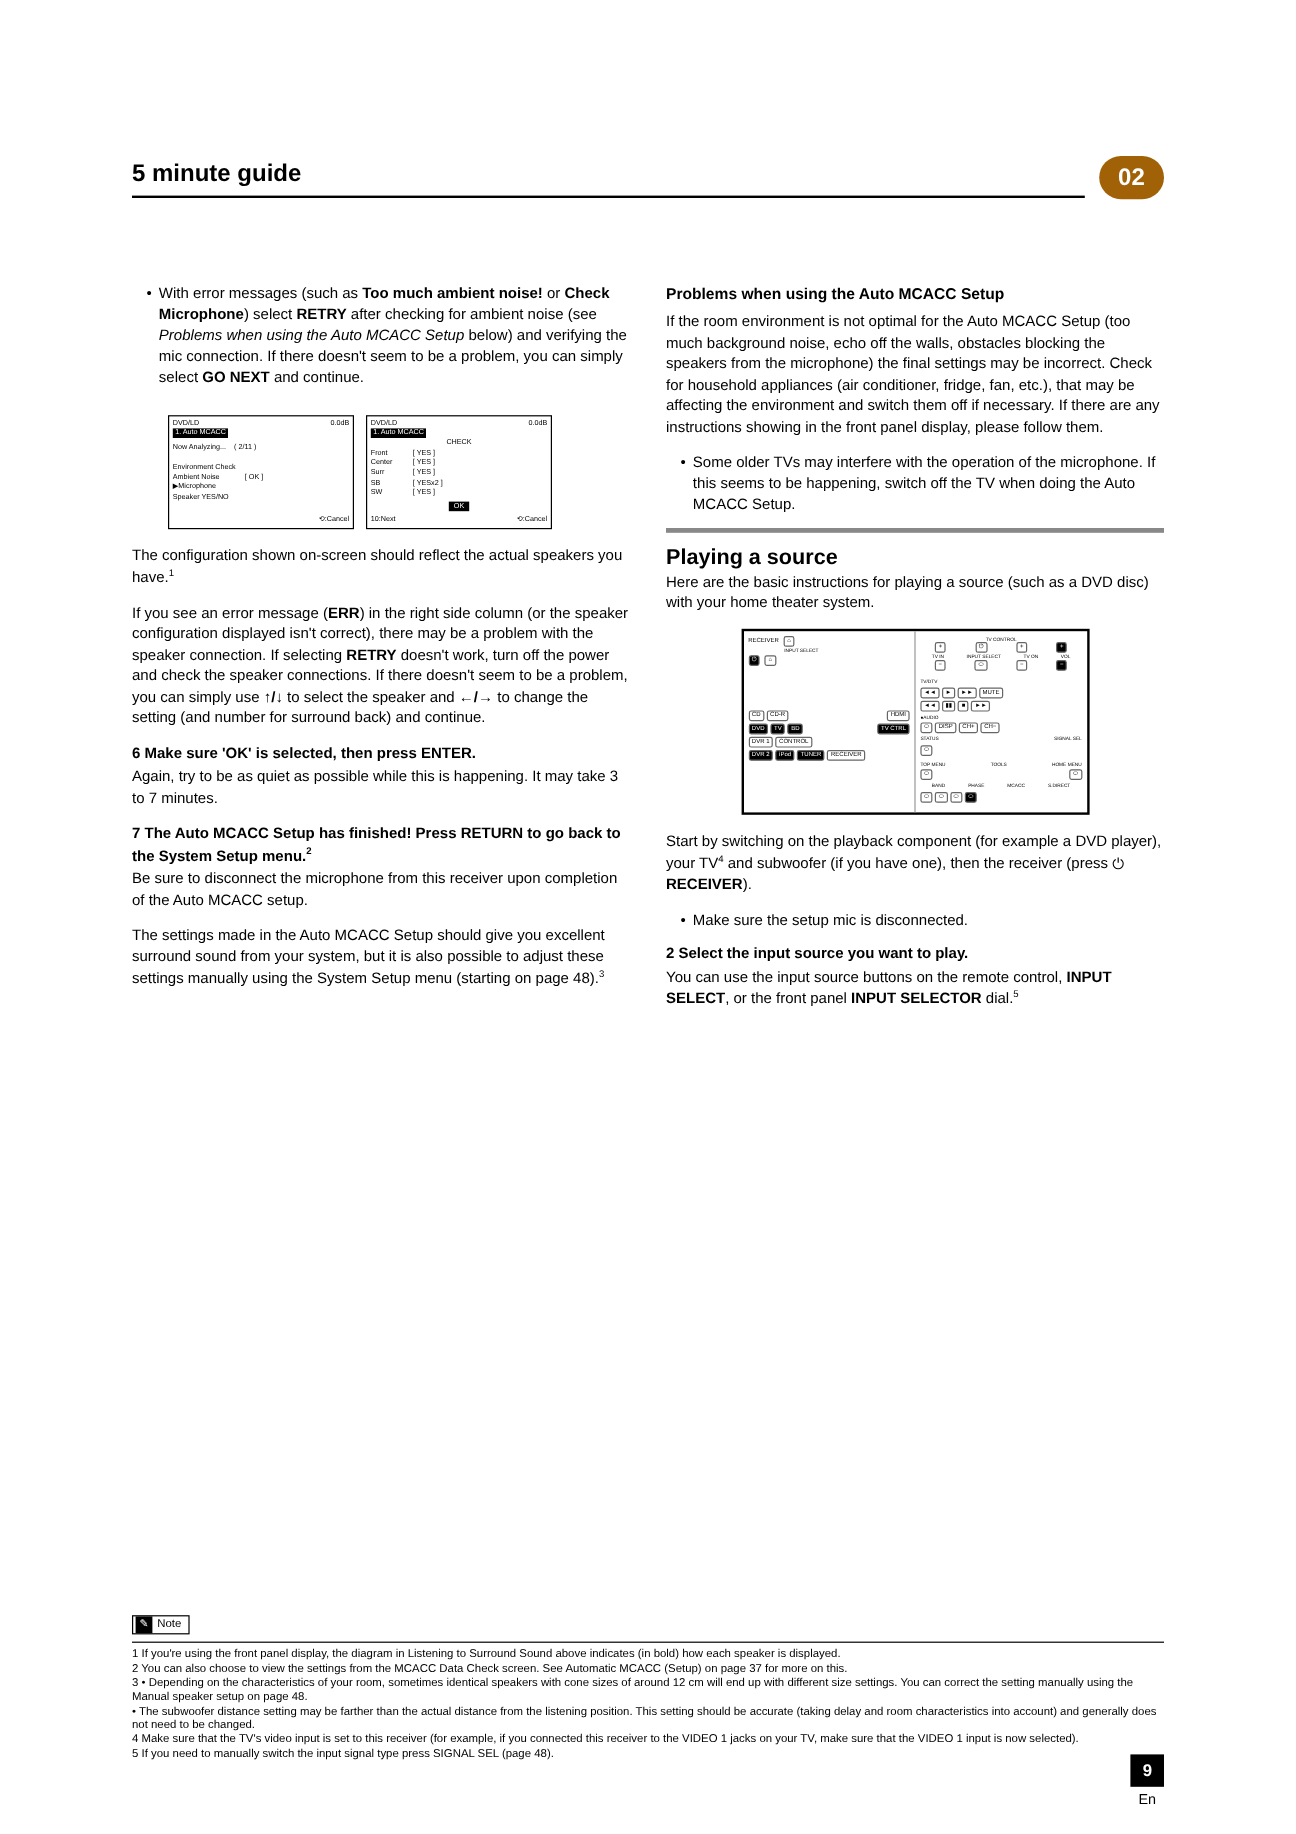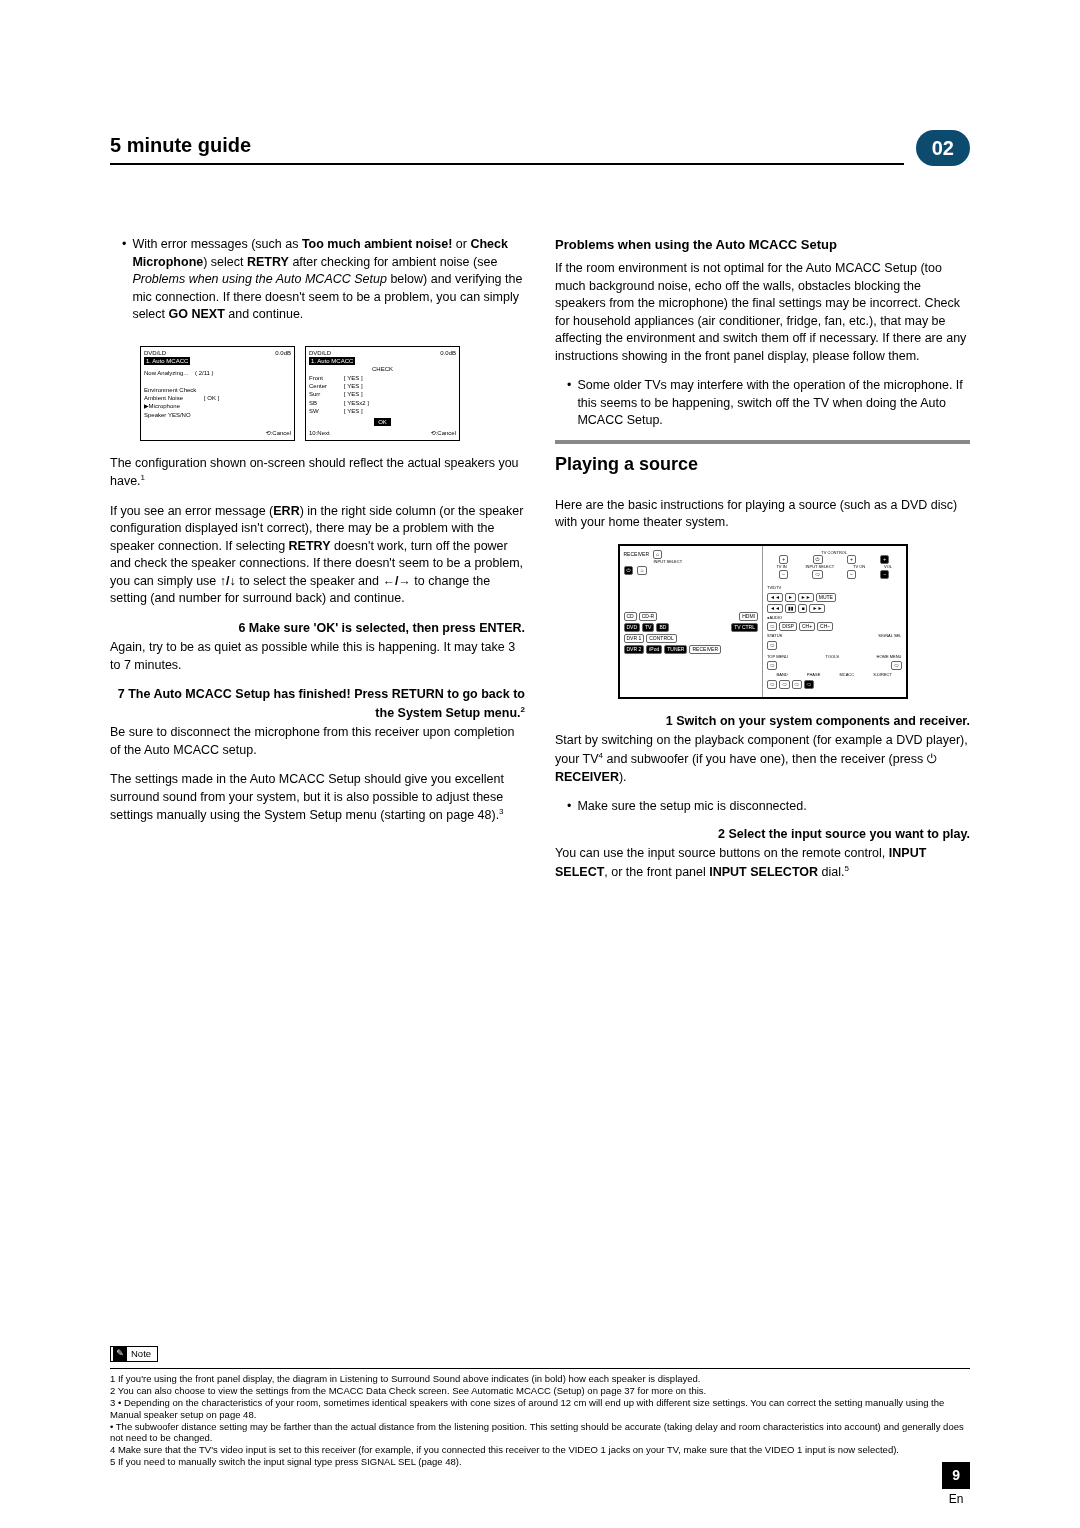--- a/index.html
+++ b/index.html
@@ -24,21 +24,21 @@
     flex: 1;
     border-bottom: 2px solid #000;
     padding-bottom: 4px;
   }
   .title-text {
     font-size: 20px;
     font-weight: bold;
     color: #000;
   }
   .chapter-badge {
-    background: #0c4a6e;
+    background: #a16207;
     color: #fff;
     font-size: 20px;
     font-weight: bold;
     border-radius: 18px;
     padding: 4px 16px;
     margin-left: 10px;
   }
   .columns {
     display: flex;
     gap: 30px;
@@ -69,32 +69,31 @@
   .scr .top-row { display: flex; justify-content: space-between; }
   .scr .bar { background: #000; color: #fff; display: inline-block; padding: 0 2px; }
   .scr .bottom { position: absolute; bottom: 2px; right: 3px; }
   .scr .bottom-left { position: absolute; bottom: 2px; left: 3px; }
   .scr .mid { margin-top: 4px; }
   .scr .ok-btn { background:#000; color:#fff; padding:0 4px; display:inline-block;}
   .step-hdr {
     font-size: 12.5px;
     font-weight: bold;
     margin-bottom: 2px;
-    text-align: right;
   }
   .sup { font-size: 8px; vertical-align: super; }
   .section-hdr {
     font-size: 13px;
     font-weight: bold;
     margin-bottom: 6px;
   }
   .play-hdr {
     font-size: 18px;
     font-weight: bold;
-    margin-bottom: 20px;
+    margin-bottom: 0;
     border-top: 4px solid #888;
     padding-top: 8px;
   }
   .bullet {
     display: flex;
     gap: 6px;
     margin-left: 12px;
     margin-bottom: 10px;
     font-size: 12.5px;
   }
@@ -348,21 +347,20 @@
           </div>
         <div class="btn-row">
             <span class="tiny-btn">⬭</span>
             <span class="tiny-btn">⬭</span>
             <span class="tiny-btn">⬭</span>
             <span class="tiny-btn dark">⬭</span>
           </div>
       </div>
     </div>
 
-    <p class="step-hdr">1    Switch on your system components and receiver.</p>
     <p class="body-text">
       <span>Start by switching on the playback component (for example a DVD player), your TV</span><span class="sup">4</span><span> and subwoofer (if you have one), then the receiver (press </span><span class="power-sym"></span><span class="bold"> RECEIVER</span><span>).</span>
     </p>
     <div class="bullet">
       <span class="dot">•</span>
       <span>Make sure the setup mic is disconnected.</span>
     </div>
 
     <p class="step-hdr">2    Select the input source you want to play.</p>
     <p class="body-text">

